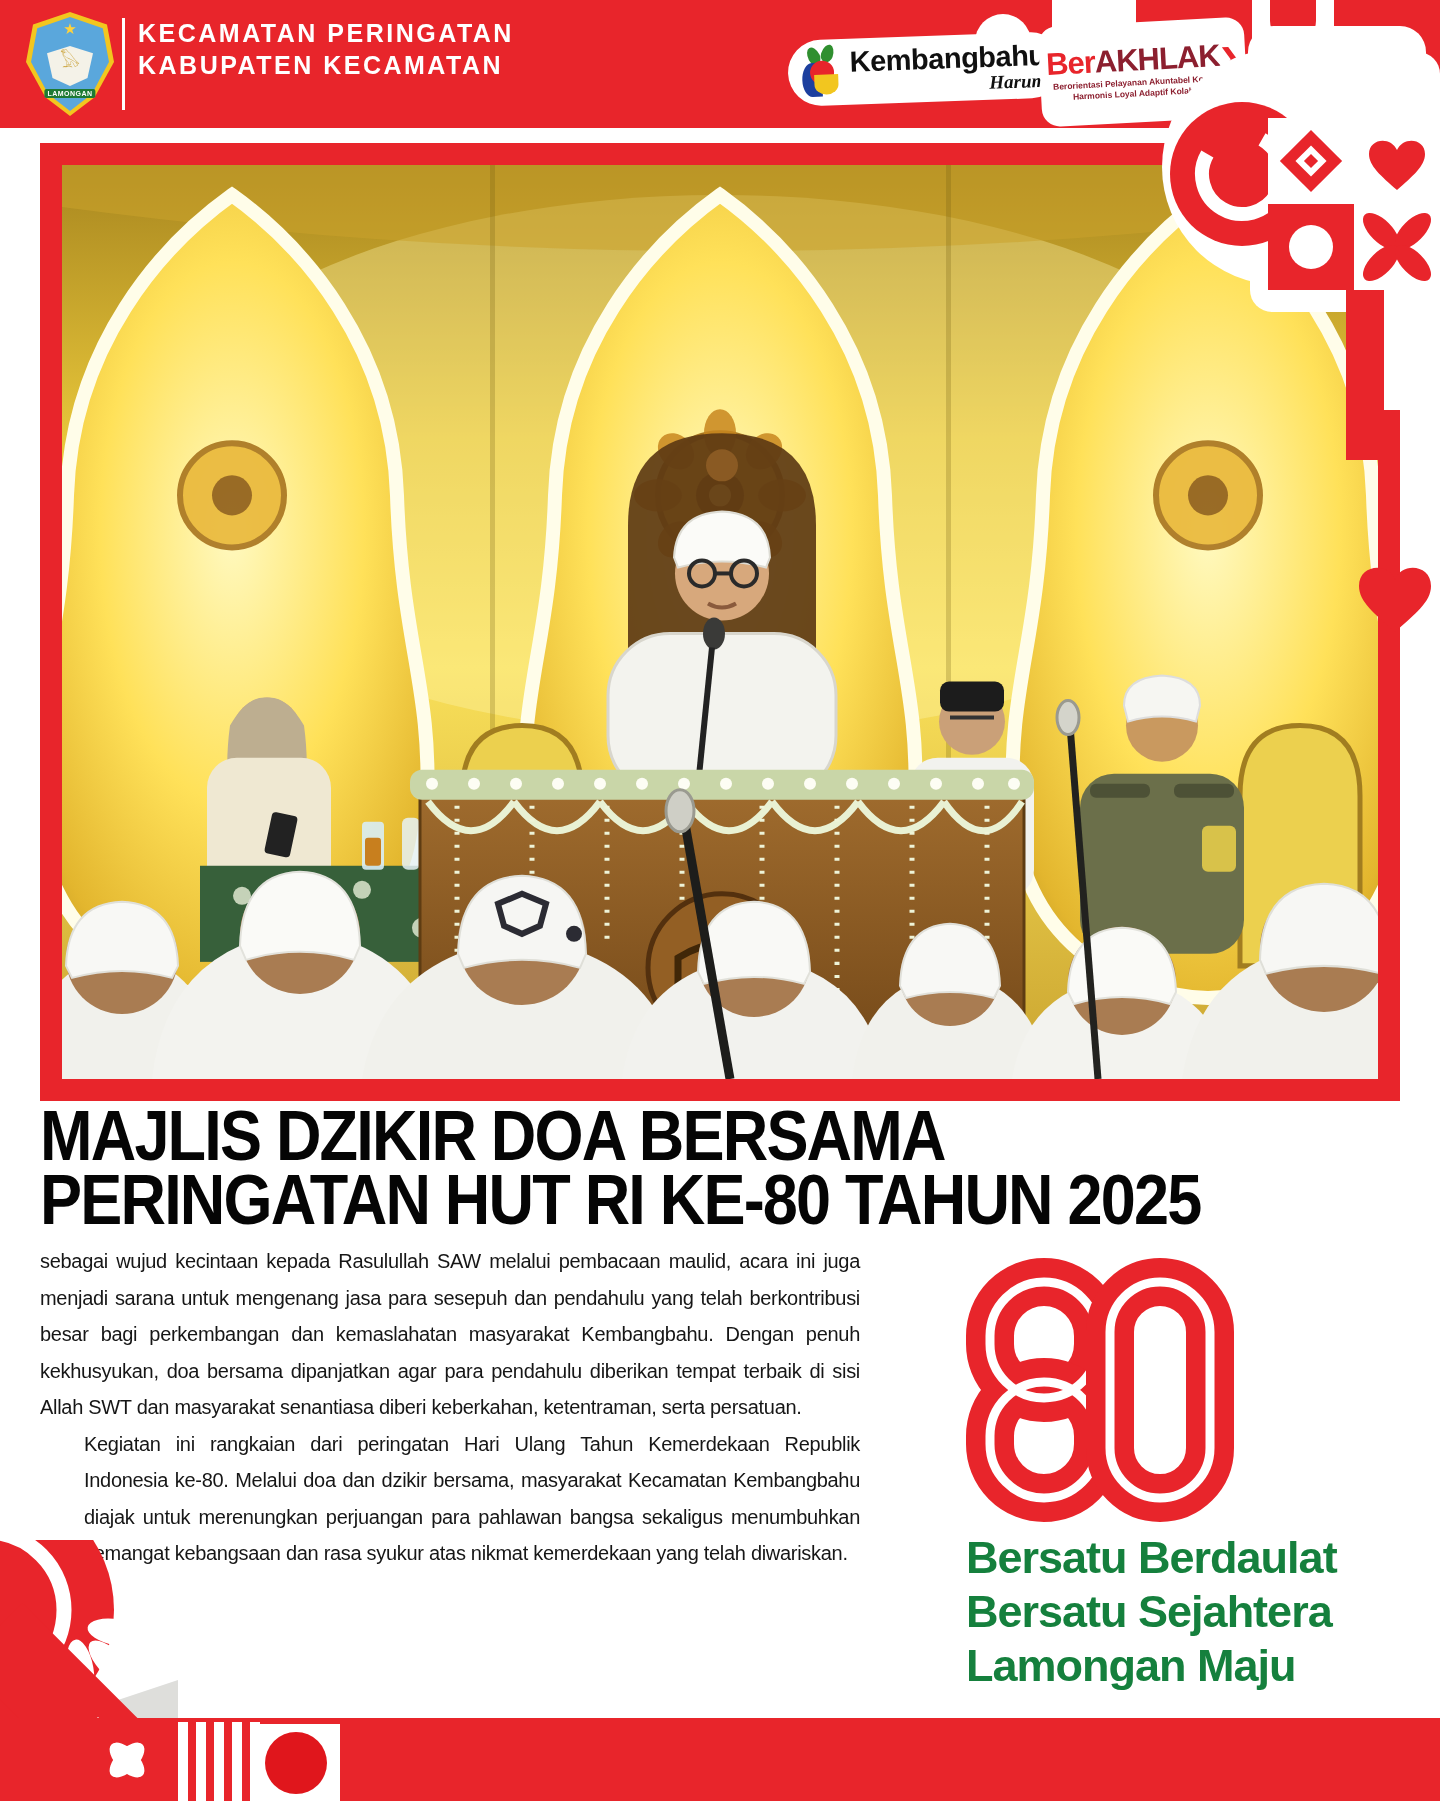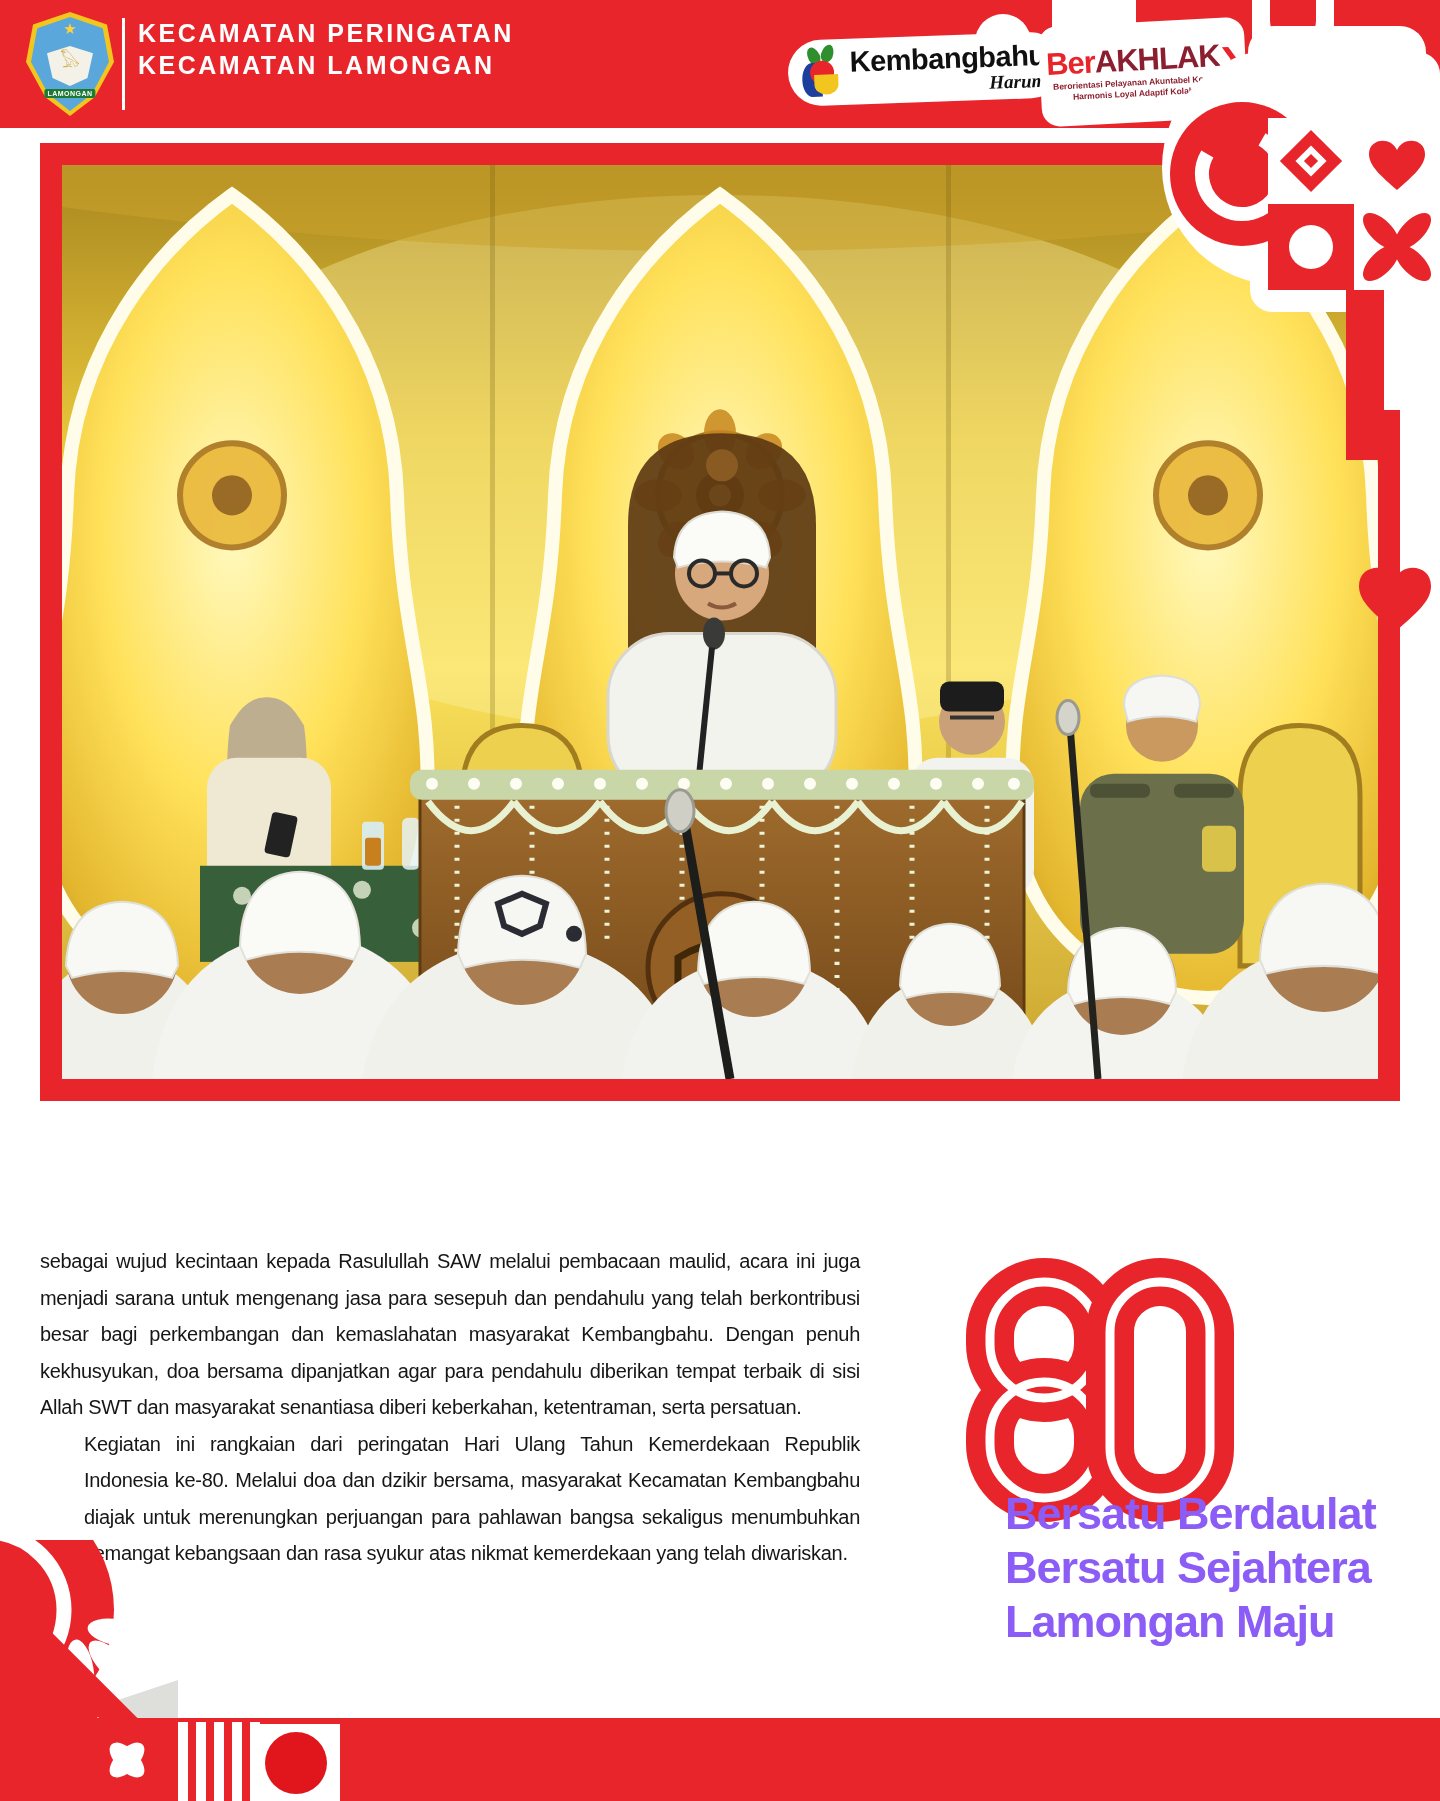--- a/index.html
+++ b/index.html
@@ -69,21 +69,21 @@
   .headline .hl{display:inline-block;white-space:nowrap;font-weight:bold;font-size:70px;line-height:64px;
       letter-spacing:-2px;transform:scaleX(.9);transform-origin:0 50%;}
 
   
   .article{left:40px;top:1243px;width:820px;color:#161616;font-size:20px;line-height:36.5px;text-align:justify;letter-spacing:-0.3px;}
   .article p{margin:0;}
   .article p.p2{margin-left:44px;width:776px;}
 
   
   .hut80{left:962px;top:1256px;width:272px;height:268px;}
-  .tagline{left:966px;top:1487px;color:#8b5cf6;font-weight:bold;font-size:45px;line-height:54px;letter-spacing:-1px;margin-left:39px;}
+  .tagline{left:966px;top:1531px;color:#15803d;font-weight:bold;font-size:45px;line-height:54px;letter-spacing:-1px;}
 
   
   .bl-ornament{left:0;top:1540px;width:270px;height:261px;pointer-events:none;}
 
   
   .footer{left:0;top:1718px;width:1440px;height:83px;background:#e8252b;}
   .orn-stripes{left:178px;top:4px;height:79px;display:flex;gap:8px;position:absolute;}
   .orn-stripes i{display:block;width:10px;height:100%;background:#fff;}
   .orn-xflower{left:86px;top:2px;width:82px;height:80px;position:absolute;}
   .orn-xflower i{position:absolute;left:50%;top:50%;width:22px;height:44px;background:#fff;border-radius:50%;}
@@ -101,21 +101,21 @@
       <div class="shield"></div>
       <div class="shield-in"></div>
       <div class="star">★</div>
       <div class="core"></div>
       <div class="wing">𓅃</div>
       <div class="ribbon">LAMONGAN</div>
     </div>
     <div class="abs hdr-divider"></div>
     <div class="abs agency">
       <div>KECAMATAN PERINGATAN</div>
-      <div>KECAMATAN LAMONGAN</div>
+      <div>KABUPATEN KECAMATAN</div>
     </div>
 
     <div class="abs deco-circle"></div>
     <div class="abs deco-dots-tile">
       <i style="left:14px;top:38px;"></i>
         <i style="left:50px;top:38px;"></i>
       <i style="left:14px;top:66px;"></i>
         <i style="left:50px;top:66px;"></i>
     </div>
     <div class="abs deco-arch-tile">
@@ -410,20 +410,24 @@
         <ellipse cx="263" cy="179" rx="11" ry="23" transform="rotate(45 263 179)"></ellipse>
         <ellipse cx="231" cy="211" rx="11" ry="23" transform="rotate(-135 231 211)"></ellipse>
         <ellipse cx="263" cy="211" rx="11" ry="23" transform="rotate(135 263 211)"></ellipse>
       </g>
     </g>
     <rect x="196" y="238" width="38" height="170" fill="#e8252b"></rect>
     <rect x="234" y="238" width="56" height="120" fill="#ffffff"></rect>
     <path d="M245,580 c-20,-18 -36,-30 -36,-46 c0,-22 30,-24 36,-6 c6,-18 36,-16 36,6 c0,16 -16,28 -36,46 z" fill="#e8252b"></path>
   </svg>
 
+  <div class="abs headline">
+    <div><span class="hl">MAJLIS DZIKIR DOA BERSAMA</span></div>
+    <div><span class="hl">PERINGATAN HUT RI KE-80 TAHUN 2025</span></div>
+  </div>
 
   <div class="abs article">
     <p class="p1">sebagai wujud kecintaan kepada Rasulullah SAW melalui pembacaan maulid, acara ini juga menjadi sarana untuk mengenang jasa para sesepuh dan pendahulu yang telah berkontribusi besar bagi perkembangan dan kemaslahatan masyarakat Kembangbahu. Dengan penuh kekhusyukan, doa bersama dipanjatkan agar para pendahulu diberikan tempat terbaik di sisi Allah SWT dan masyarakat senantiasa diberi keberkahan, ketentraman, serta persatuan.</p>
     <p class="p2">Kegiatan ini rangkaian dari peringatan Hari Ulang Tahun Kemerdekaan Republik Indonesia ke-80. Melalui doa dan dzikir bersama, masyarakat Kecamatan Kembangbahu diajak untuk merenungkan perjuangan para pahlawan bangsa sekaligus menumbuhkan semangat kebangsaan dan rasa syukur atas nikmat kemerdekaan yang telah diwariskan.</p>
   </div>
 
   <svg class="abs hut80" viewBox="0 0 272 268" role="img" aria-label="80">
 
     <g stroke-linecap="round" fill="none">
       <rect x="28" y="26" width="108" height="116" rx="54" stroke="#e8252b" stroke-width="48"></rect>

